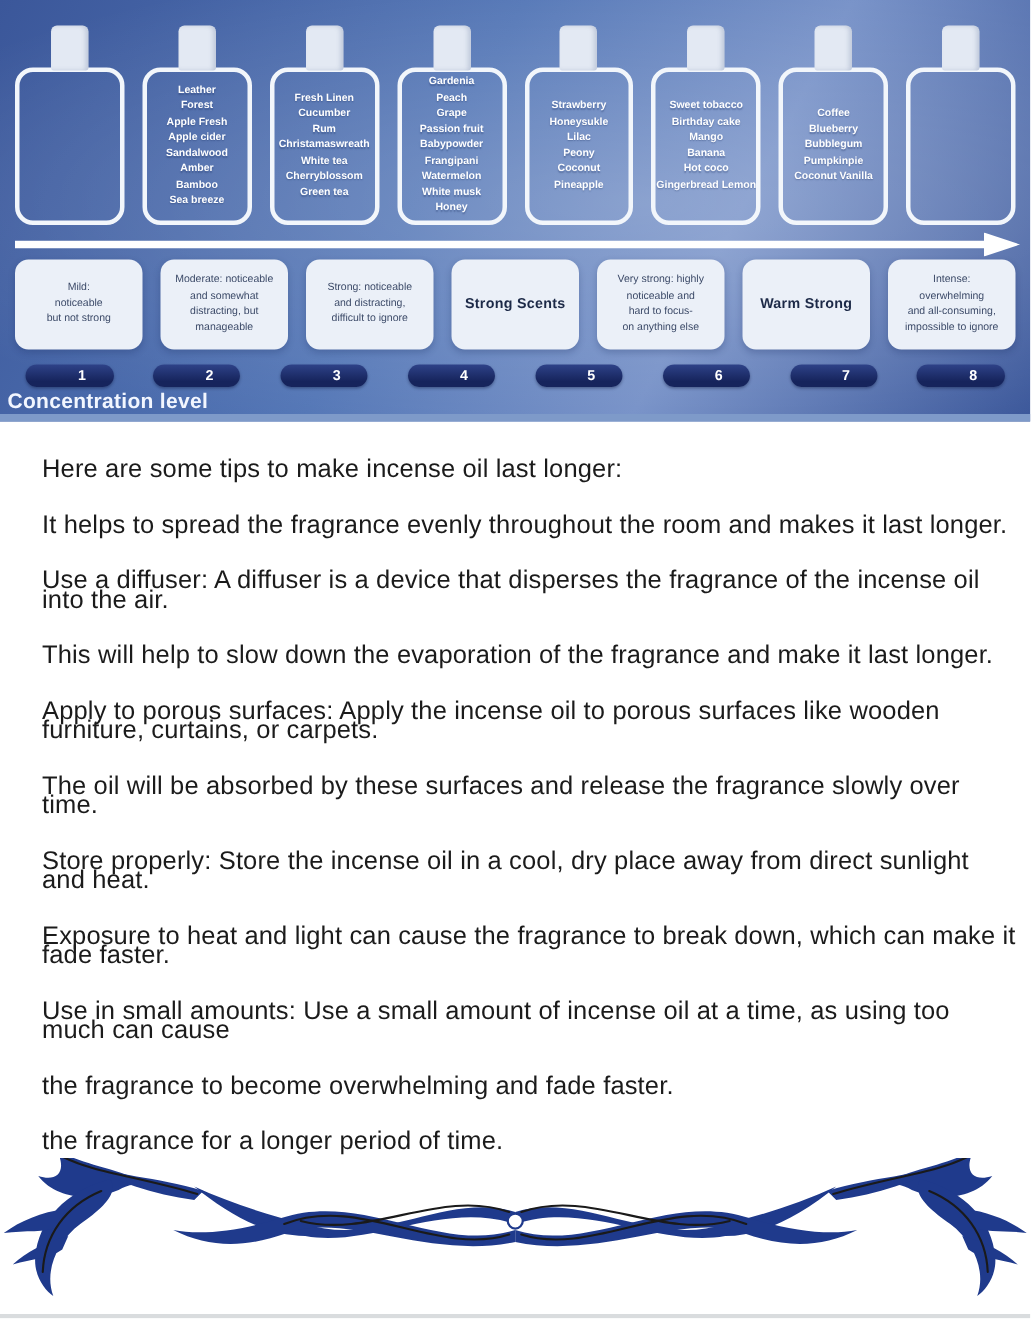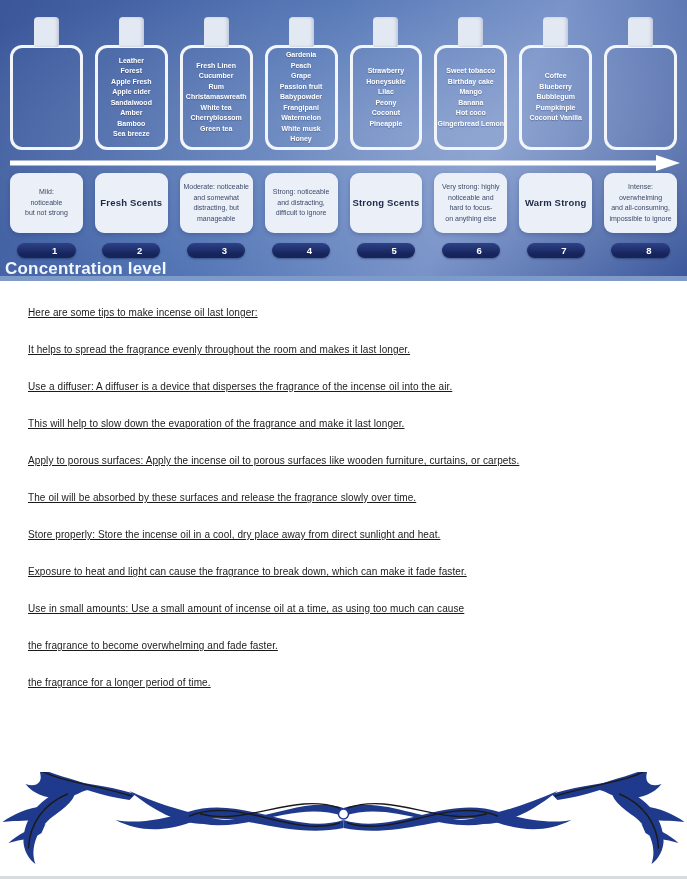--- a/index.html
+++ b/index.html
@@ -44,26 +44,26 @@
   
   .pill-row{position:absolute;left:10px;right:10px;top:243px;height:15px;display:flex;gap:12px;}
   .pill-slot{flex:1;display:flex;justify-content:center;}
   .pill{width:80%;height:15px;border-radius:8px;
     background:linear-gradient(180deg,var(--pill_light,#2e4288) 0%,var(--pill_dark,#16245c) 75%);
     display:flex;align-items:center;justify-content:flex-end;padding-right:25%;
     box-sizing:border-box;box-shadow:0 1px 2px rgba(10,20,55,.4);}
   .pill-num{color:#ffffff;font-weight:bold;font-size:9.5px;line-height:1;}
 
   .caption{position:absolute;left:5px;top:259px;color:var(--caption,#f2f6ff);
-    font-size:17px;font-weight:bold;letter-spacing:.2px;}
+    font-size:14px;font-weight:bold;letter-spacing:.2px;}
 
   
   .tips{position:absolute;left:28px;right:8px;top:280px;padding-top:26px;}
   .tip-line{margin:0 0 24px 0;color:var(--tip_text,#1b1b1b);
-    font-size:10px;line-height:13px;letter-spacing:.1px;text-decoration:underline;}
+    font-size:17px;line-height:13px;letter-spacing:.1px;}
 
   
   .flourish-svg{position:absolute;left:0;top:772px;width:687px;height:100px;}
   .fl-fill{fill:var(--flourish_navy,#1f3a8c);}
   .fl-stroke{fill:none;stroke:var(--flourish_black,#1a1a1a);stroke-width:1.4;stroke-linecap:round;}
   .fl-center{fill:#ffffff;stroke:var(--flourish_navy,#1f3a8c);stroke-width:1.5;}
 
   .bottom-line{position:absolute;left:0;right:0;top:876px;height:3px;
     background:var(--bottom_strip,#d9dcde);}
 </style>
@@ -175,23 +175,20 @@
     <svg class="arrow-svg" viewBox="0 0 670 16" preserveAspectRatio="none">
       <line class="arrow-line" x1="0" y1="8" x2="650" y2="8"></line>
       <polygon class="arrow-head" points="646,0 670,8 646,16"></polygon>
     </svg>
 
     <div class="level-row">
         <div class="level-card">
           <div class="level-line">Mild:</div>
           <div class="level-line">noticeable</div>
           <div class="level-line">but not strong</div>
-        </div>
-        <div class="level-card emphasis">
-          <div class="level-line">Fresh Scents</div>
         </div>
         <div class="level-card">
           <div class="level-line">Moderate: noticeable</div>
           <div class="level-line">and somewhat</div>
           <div class="level-line">distracting, but</div>
           <div class="level-line">manageable</div>
         </div>
         <div class="level-card">
           <div class="level-line">Strong: noticeable</div>
           <div class="level-line">and distracting,</div>

